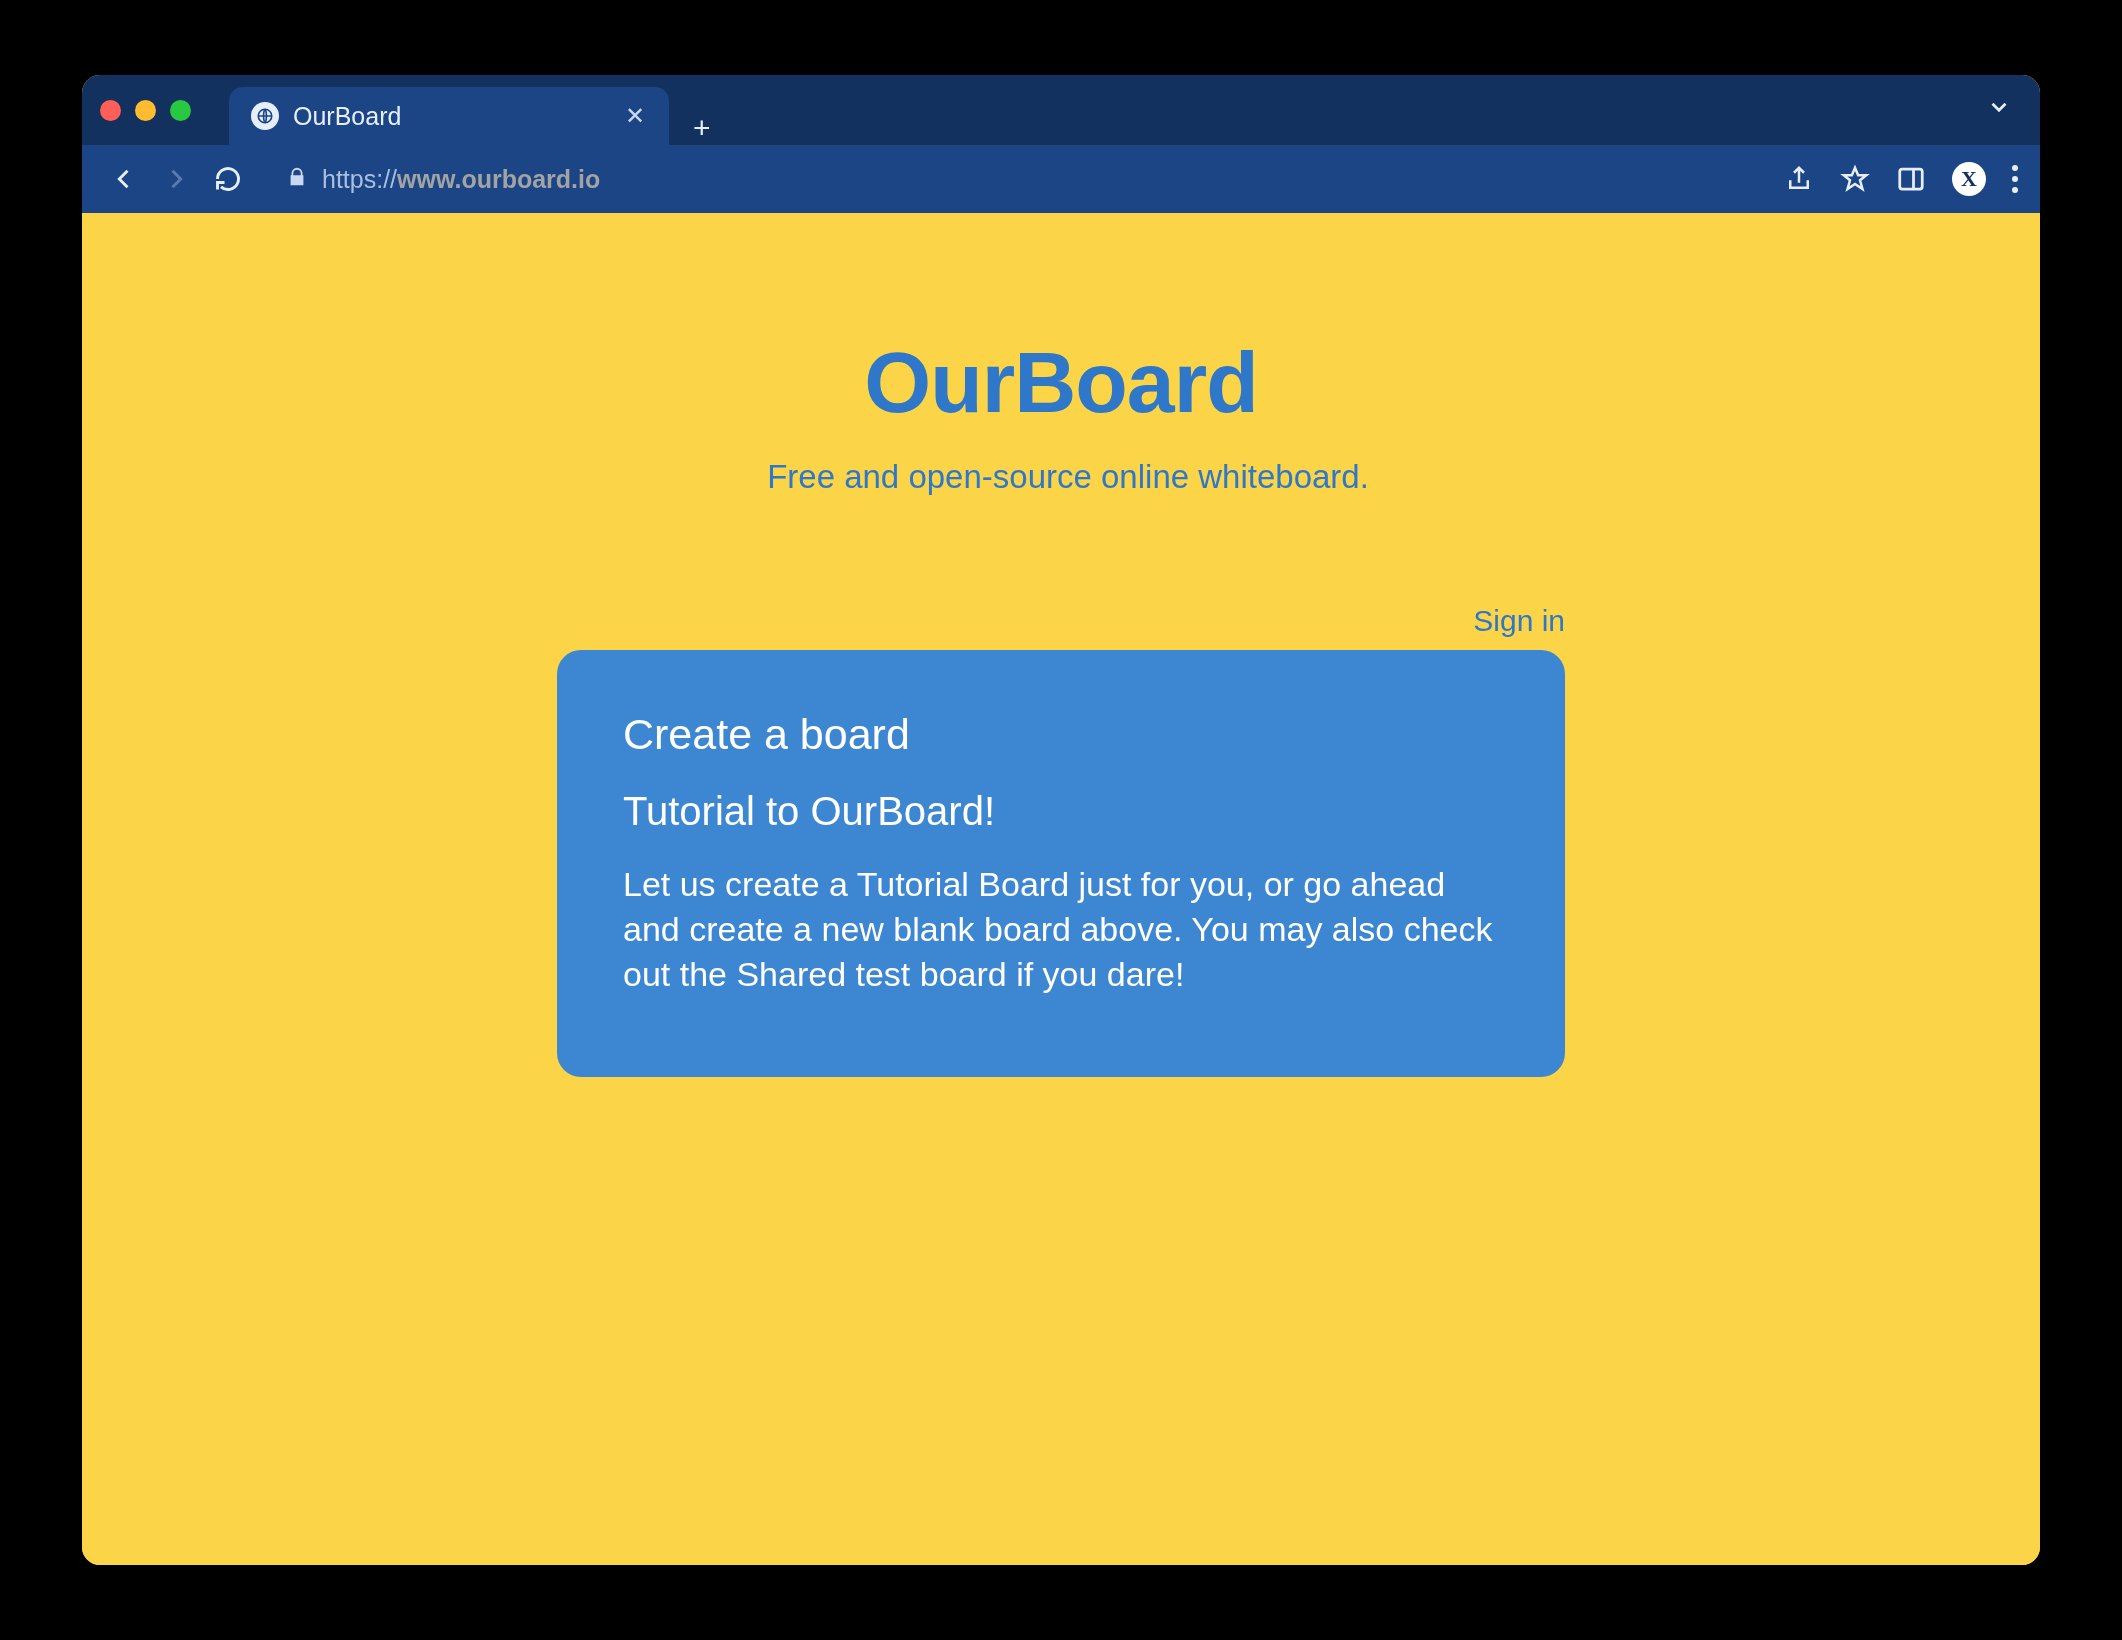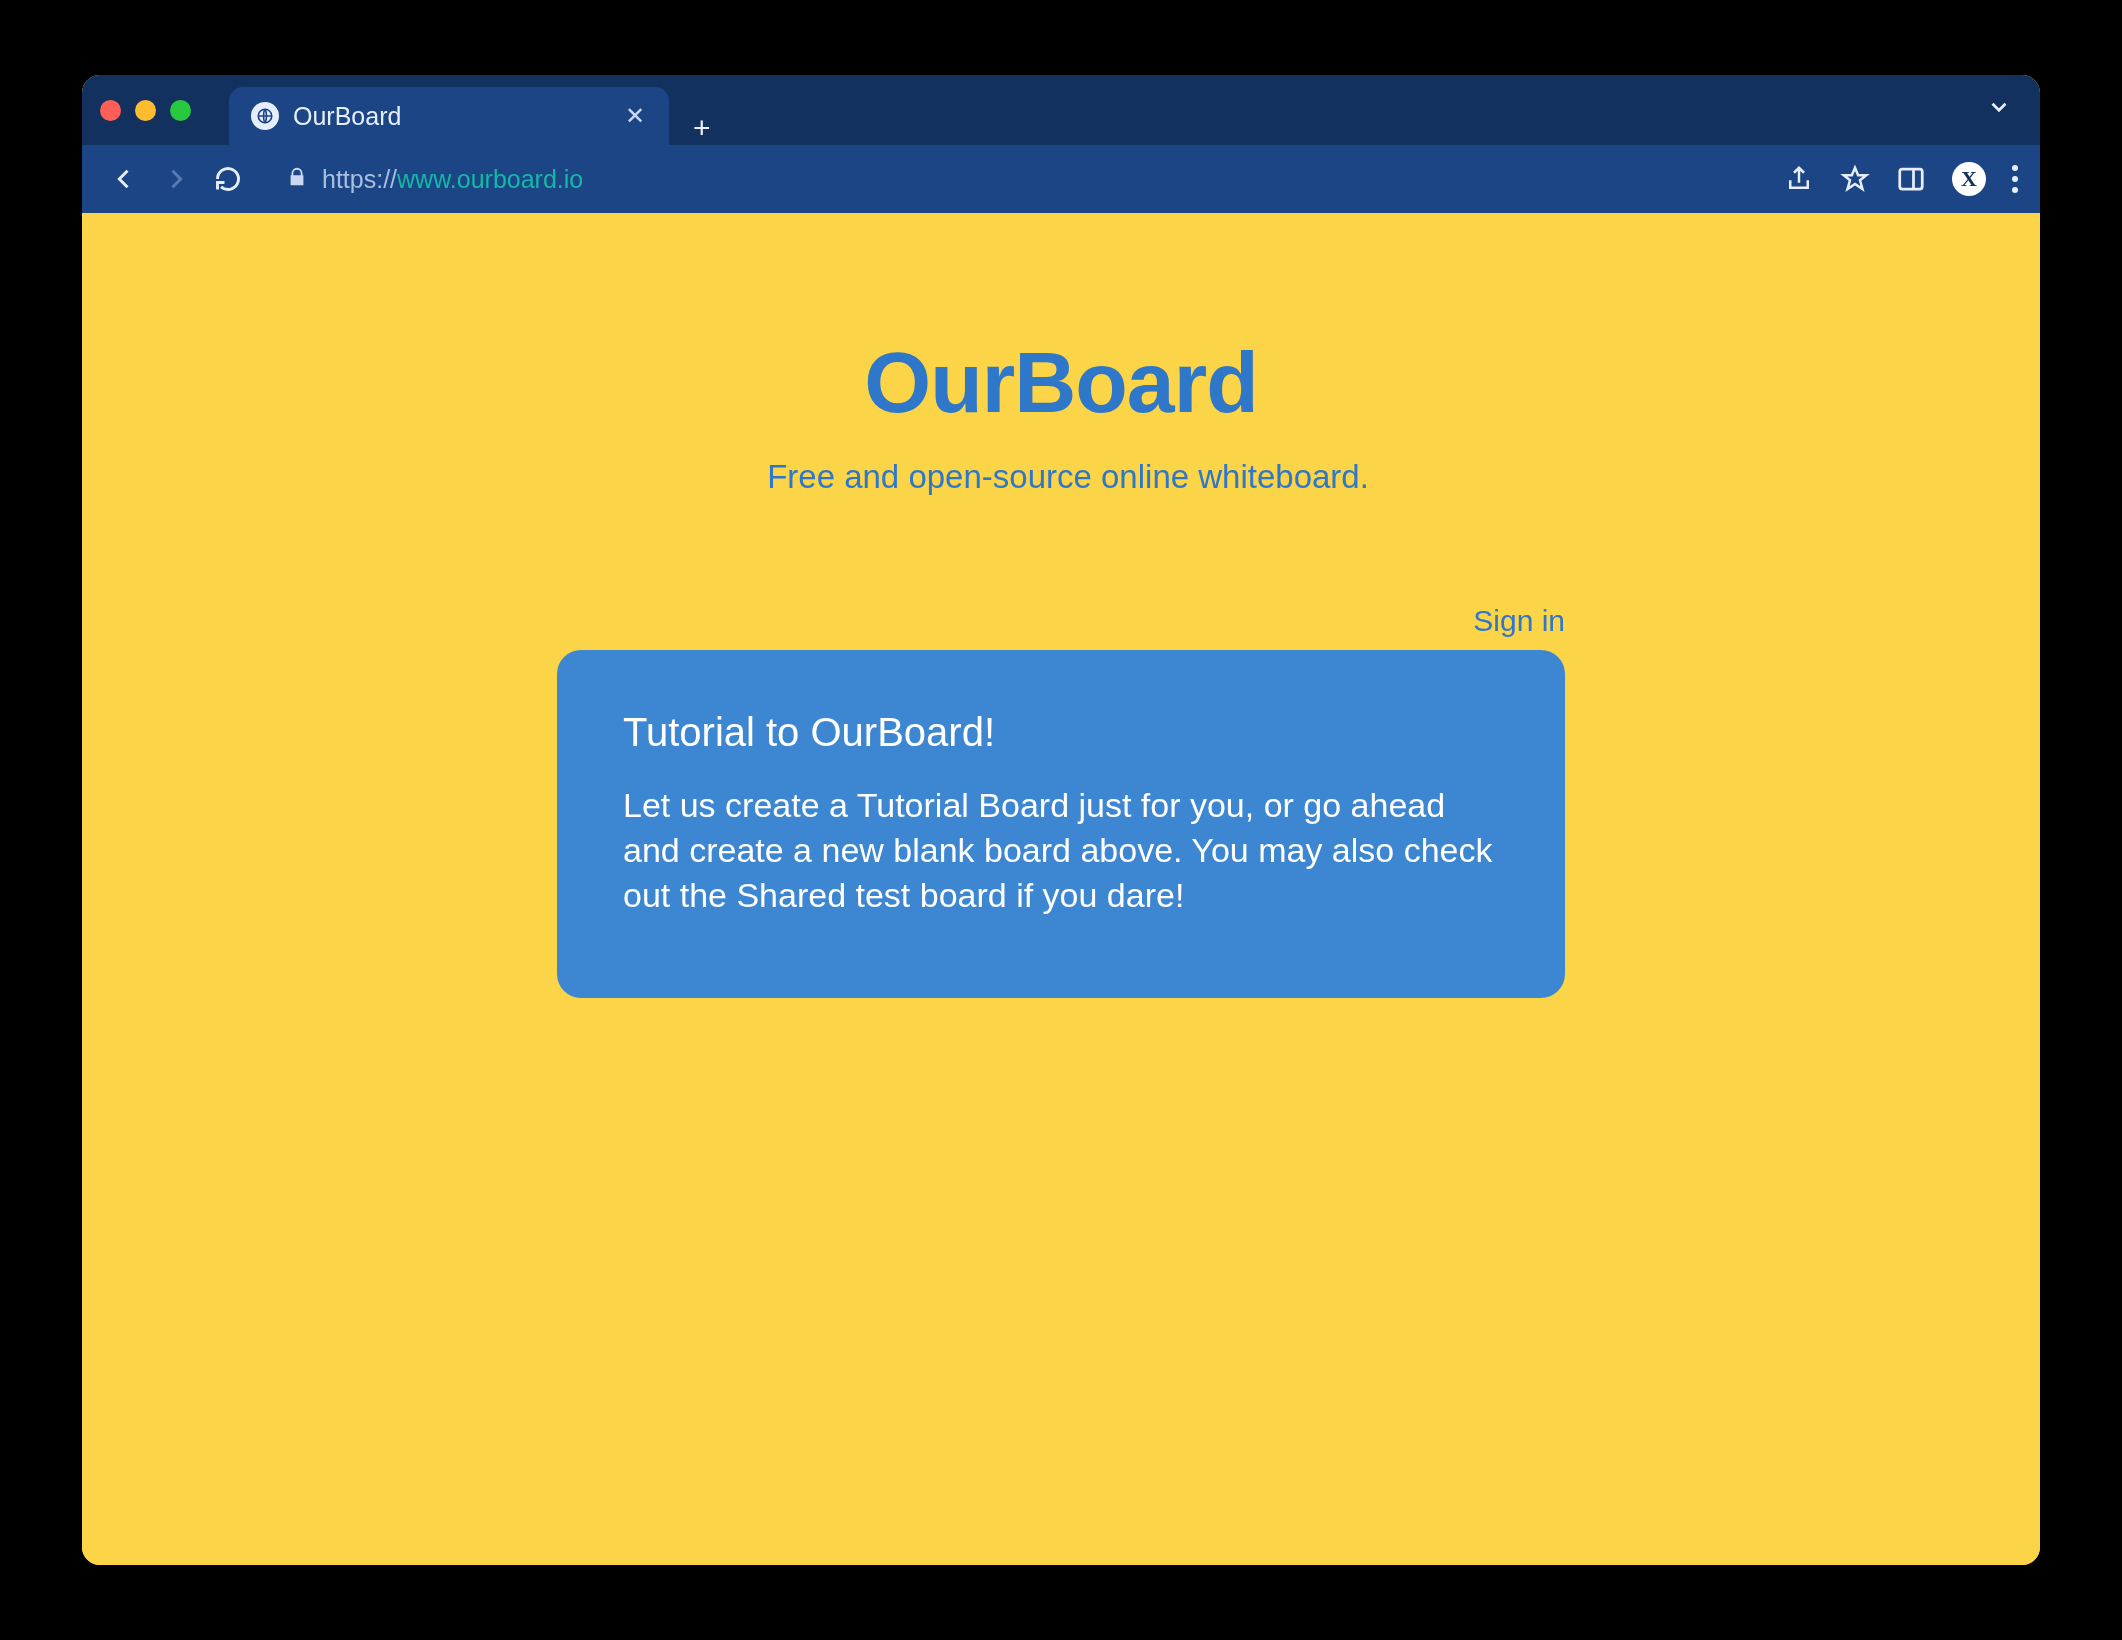--- a/index.html
+++ b/index.html
@@ -110,21 +110,21 @@
       display: flex;
       align-items: center;
       padding: 0 18px;
       color: #e6eefb;
       font-size: 25px;
       gap: 14px;
       margin: 0 8px;
     }
     .lock-icon { color: #c9d8f0; flex-shrink: 0; }
     .url-text { color: #a8bfe0; }
-    .url-text .host { color: #14b8a6; }
+    .url-text .host { color: #a3a3a3; font-weight: bold; }
     .right-icons {
       display: flex;
       align-items: center;
       gap: 26px;
       margin-left: 10px;
     }
     .right-icons .icon {
       color: #e6eefb;
       cursor: pointer;
       display: flex; align-items: center; justify-content: center;
@@ -316,18 +316,19 @@
 
   <div class="page">
     <div class="logo">OurBoard</div>
     <div class="tagline">Free and open-source online whiteboard.</div>
 
     <div class="card-wrap">
       <div class="signin-row">
         <a class="signin-link">Sign in</a>
       </div>
       <div class="card">
+        <h2>Create a board</h2>
         <h3 class="welcome-h">Tutorial to OurBoard!</h3>
         <p class="welcome-p">Let us create a Tutorial Board just for you, or go ahead and create a new blank board above. You may also check out the Shared test board if you dare!</p>
       </div>
     </div>
   </div>
 </div>
 
 </body></html>

